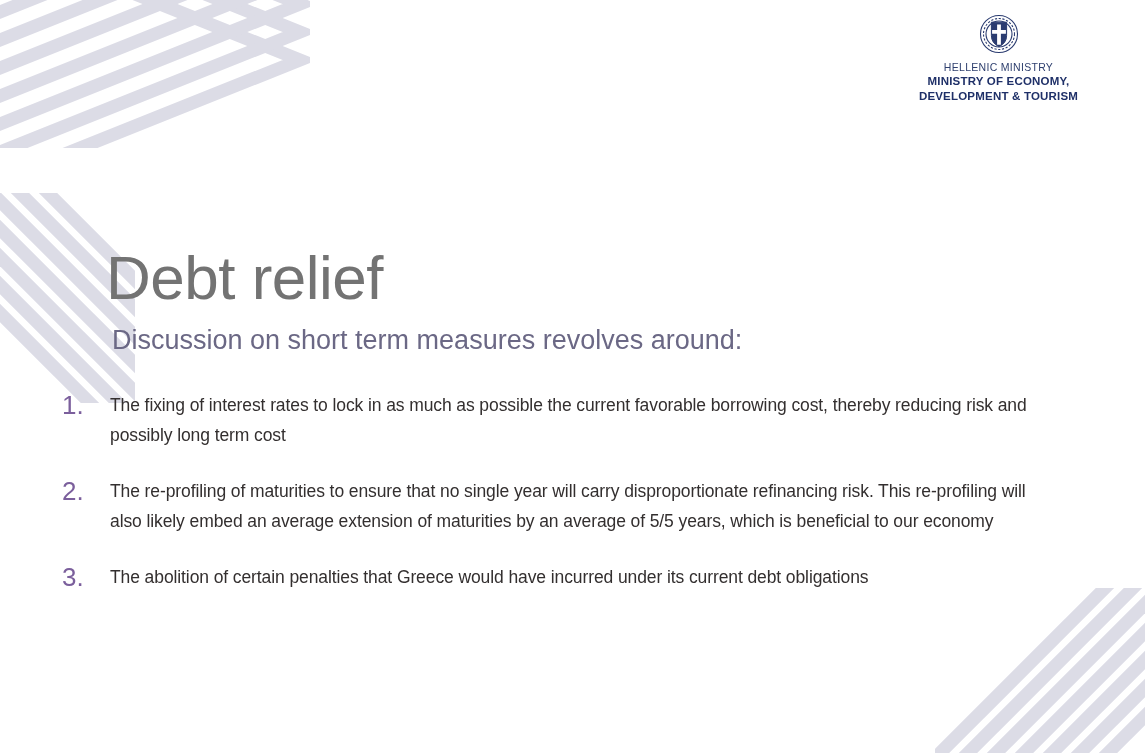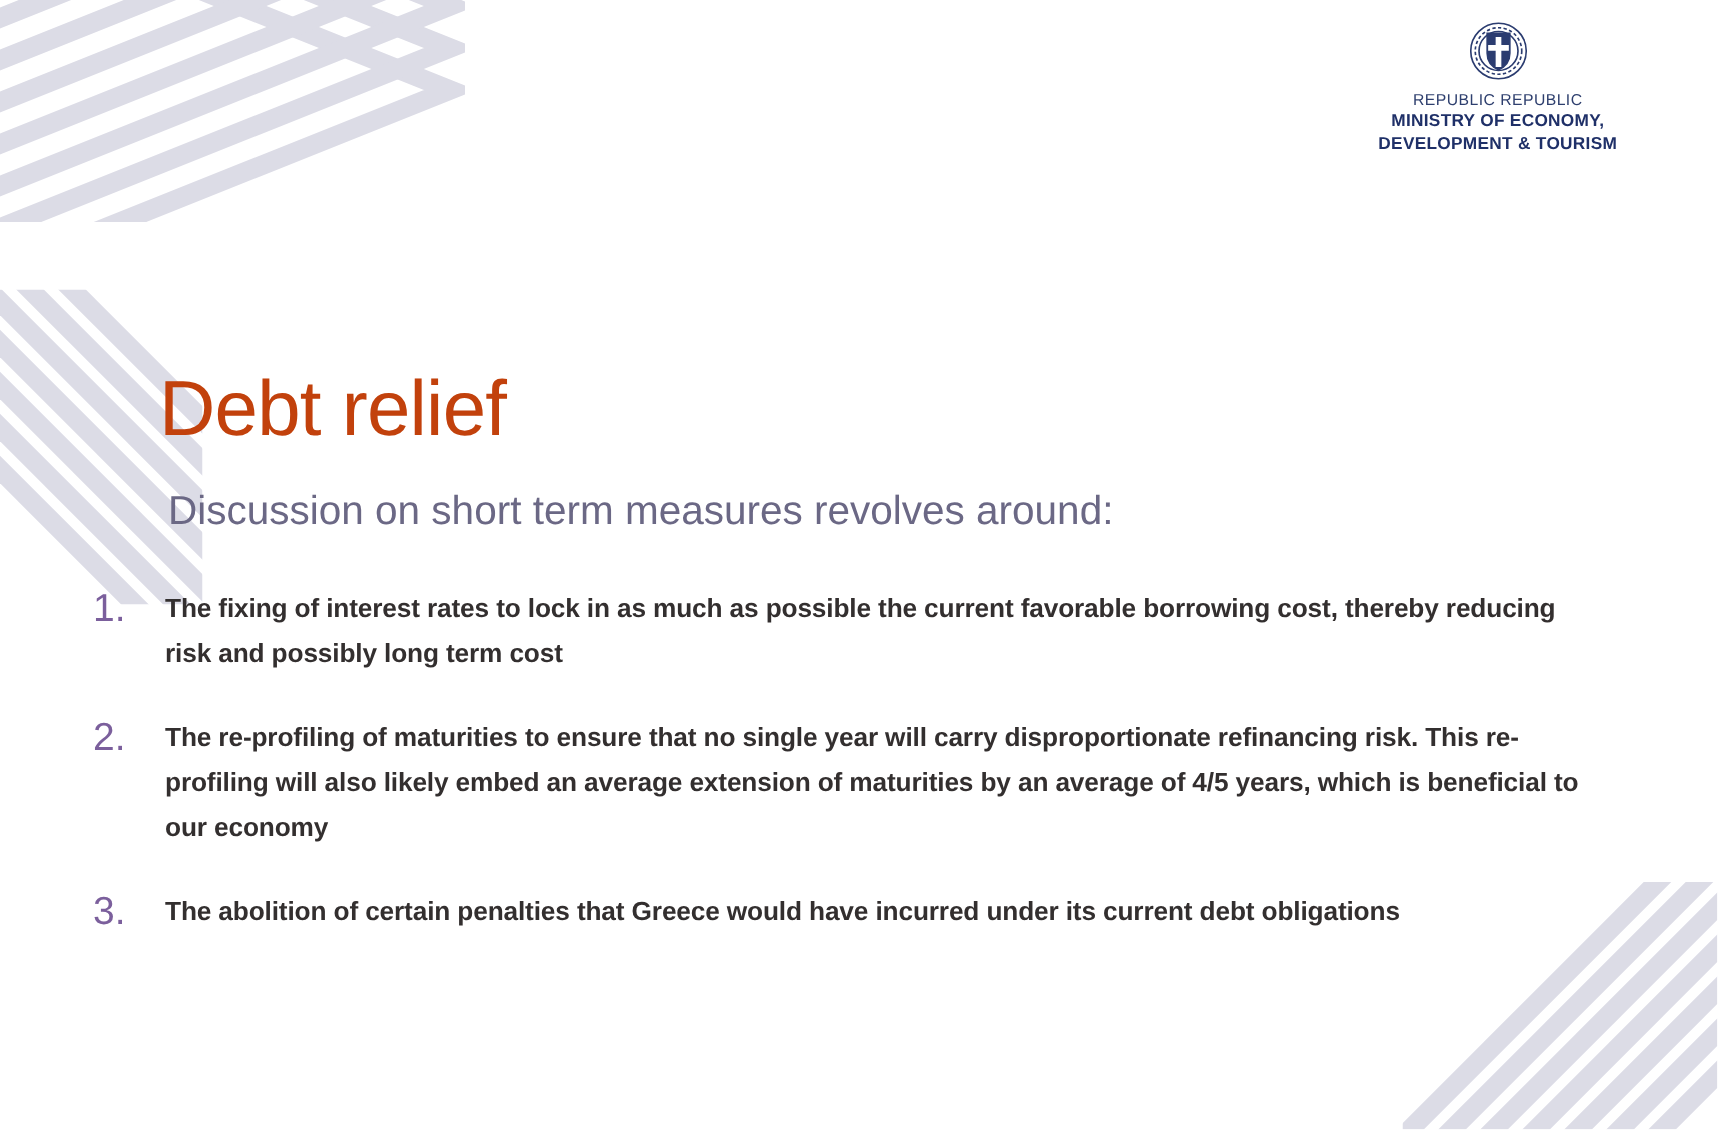--- a/index.html
+++ b/index.html
@@ -94,22 +94,22 @@
     font-weight: bold;
     letter-spacing: 0.2px;
     line-height: 1.3;
   }
 
   
   .title {
     position: absolute;
     left: 106px;
     top: 247px;
-    color: #c2410c;
-    font-size: 52px;
+    color: #737373;
+    font-size: 62px;
     font-weight: 300;
     line-height: 1;
     letter-spacing: -0.5px;
   }
   .subtitle {
     position: absolute;
     left: 112px;
     top: 327px;
     color: #6b6885;
     font-size: 27px;
@@ -134,21 +134,21 @@
     color: #7b5f9c;
     font-size: 26px;
     font-weight: 300;
     line-height: 1.05;
     padding-top: 2px;
   }
   .list-body {
     flex: 1;
     color: #332f2f;
     font-size: 17.5px;
-    font-weight: bold;
+    font-weight: normal;
     line-height: 1.72;
     letter-spacing: -0.1px;
   }
 </style>
 </head>
 <body>
 
 <div id="slide">
 
   <div class="deco-top-left">
@@ -201,37 +201,37 @@
   <div class="logo">
     <svg class="logo-emblem" width="40" height="40" viewBox="0 0 40 40" xmlns="http://www.w3.org/2000/svg">
       <g fill="none" stroke="#2b3c70" stroke-width="1.1">
         <circle cx="20" cy="20" r="18.5"></circle>
         <circle cx="20" cy="20" r="15.5" stroke-dasharray="2.2 1.6"></circle>
         <circle cx="20" cy="20" r="13"></circle>
       </g>
       <path d="M12.4 8.2 H27.6 V21.5 Q27.6 29.2 20 32.6 Q12.4 29.2 12.4 21.5 Z" fill="#2b3c70" stroke="#2b3c70" stroke-width="1"></path>
       <path d="M18.1 10.6 h3.8 v5.4 h5.0 v3.8 h-5.0 v10.9 h-3.8 v-10.9 h-5.0 v-3.8 h5.0 z" fill="#ffffff"></path>
     </svg>
-    <div class="logo-line1">REPUBLIC REPUBLIC</div>
+    <div class="logo-line1">HELLENIC MINISTRY</div>
     <div class="logo-line2">MINISTRY OF ECONOMY,</div>
     <div class="logo-line3">DEVELOPMENT &amp; TOURISM</div>
   </div>
 
 
   <div class="title">Debt relief</div>
   <div class="subtitle">Discussion on short term measures revolves around:</div>
 
   <div class="list">
     <div class="list-item">
       <div class="list-num">1.</div>
       <div class="list-body">The fixing of interest rates to lock in as much as possible the current favorable borrowing cost, thereby reducing risk and possibly long term cost</div>
     </div>
     <div class="list-item">
       <div class="list-num">2.</div>
-      <div class="list-body">The re-profiling of maturities to ensure that no single year will carry disproportionate refinancing risk. This re-profiling will also likely embed an average extension of maturities by an average of 4/5 years, which is beneficial to our economy</div>
+      <div class="list-body">The re-profiling of maturities to ensure that no single year will carry disproportionate refinancing risk. This re-profiling will also likely embed an average extension of maturities by an average of 5/5 years, which is beneficial to our economy</div>
     </div>
     <div class="list-item">
       <div class="list-num">3.</div>
       <div class="list-body">The abolition of certain penalties that Greece would have incurred under its current debt obligations</div>
     </div>
   </div>
 
 </div>
 
 </body></html>

